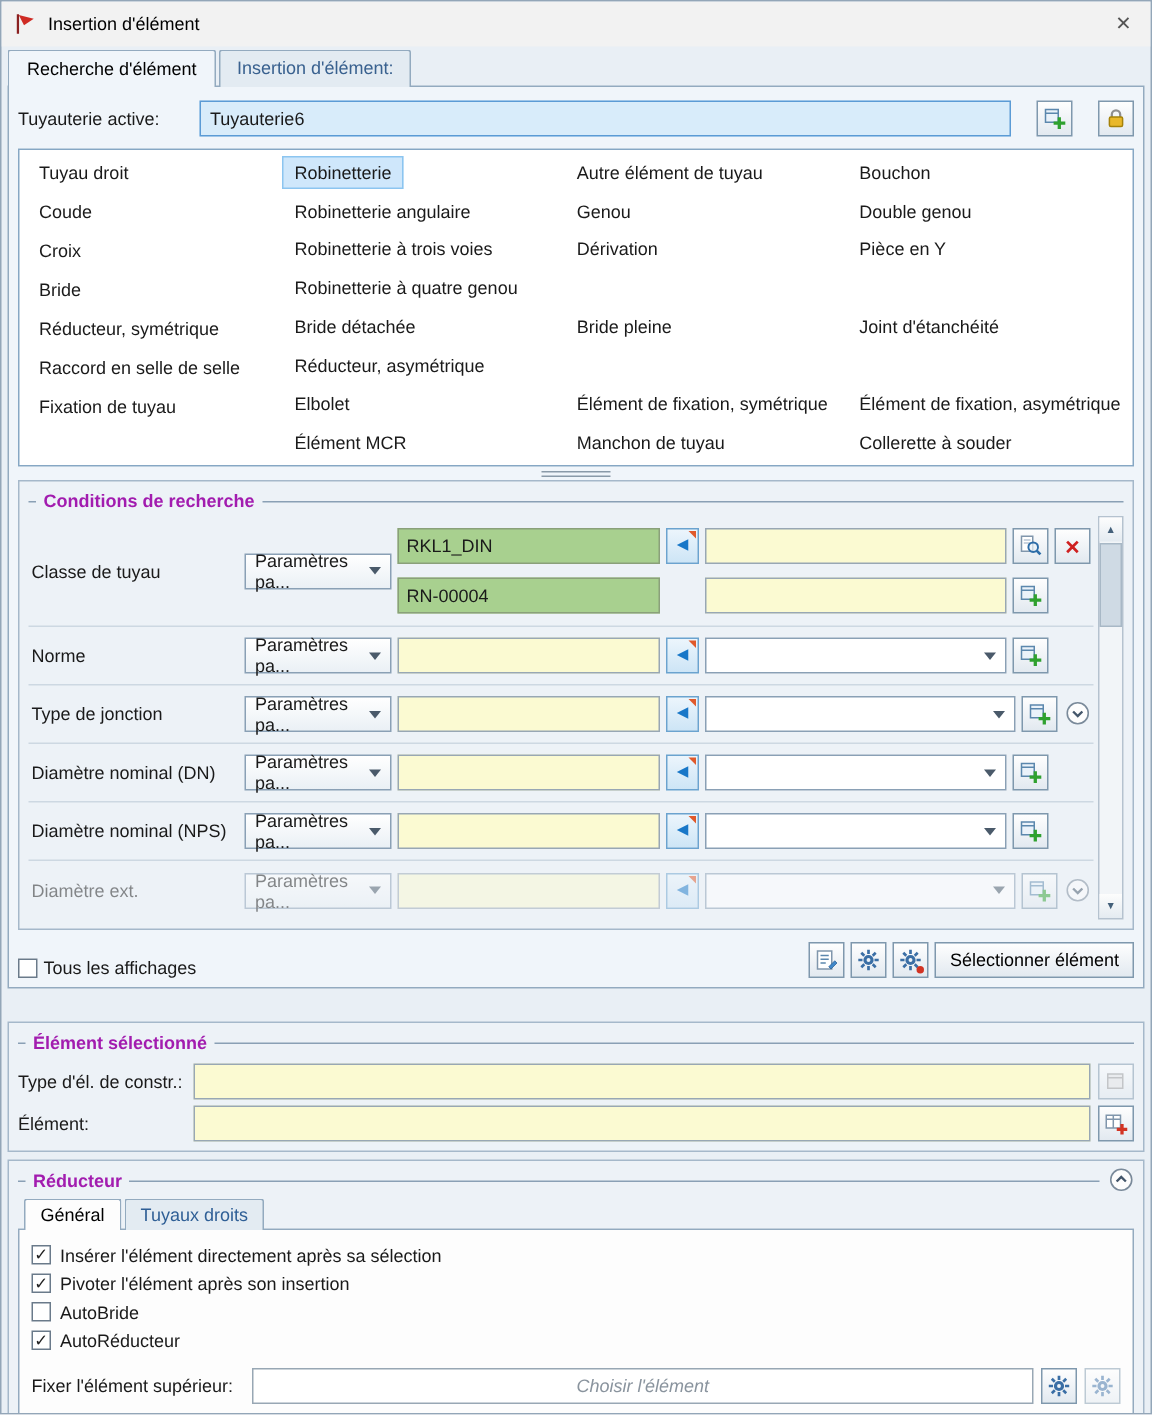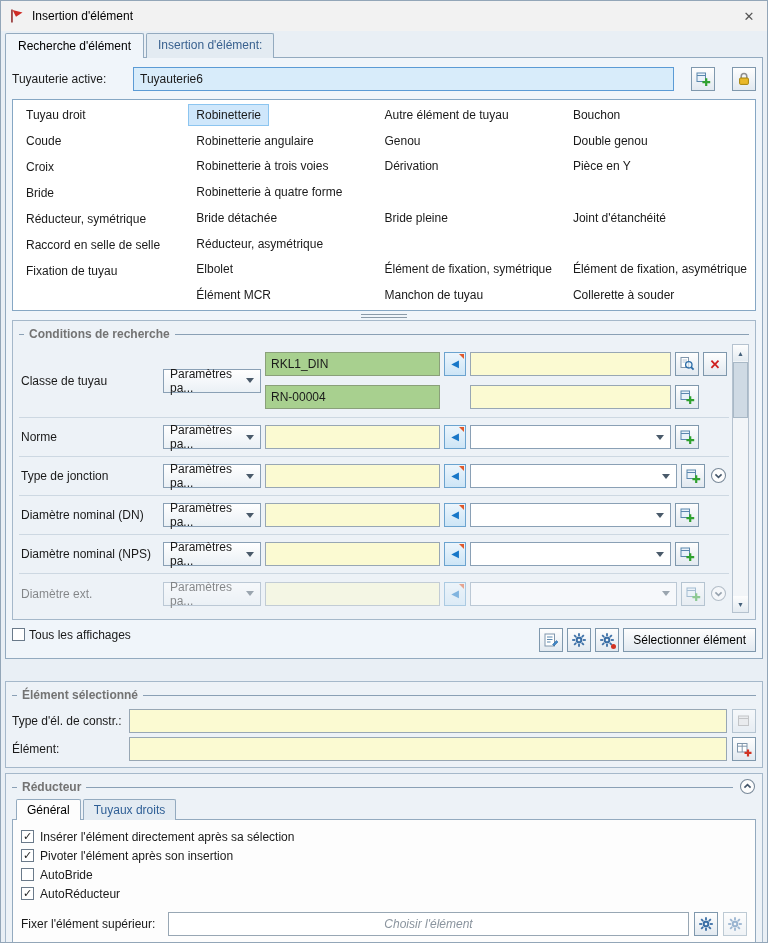--- a/index.html
+++ b/index.html
@@ -56,21 +56,21 @@
   .item { height:26px; display:flex; align-items:center; padding-left:5px; white-space:nowrap; }
   .item > span { padding:3px 7px; border:1px solid transparent; }
   .item > span.selected { background:#cfe7fb; border-color:#8cc5f0; }
   
   .grip { height:9px; display:flex; flex-direction:column; align-items:center; justify-content:center; gap:2px; cursor:ns-resize; }
   .grip span { width:46px; height:1px; background:#8a9aa8; }
   
   .group { border:1px solid #a5b8ca; background:#edf2f7; padding:3px 6px 6px 6px; margin:0 4px; }
   .legend { display:flex; align-items:center; gap:5px; height:20px; }
   .legend-dash { width:5px; border-top:1px solid #8aa0b5; }
-  .legend-text { font-weight:bold; color:#737373; }
+  .legend-text { font-weight:bold; color:#a21caf; }
   .legend-line { flex:1; border-top:1px solid #8aa0b5; }
   .circle-btn { width:18px; height:18px; border:none; background:transparent; padding:0; cursor:pointer; flex:0 0 auto; }
   .circle-btn svg { width:17px; height:17px; }
   
   .cond-body { display:flex; gap:3px; }
   .cond-rows { flex:1; }
   .cond-row { display:flex; align-items:center; gap:4px; height:39px; padding:0 2px; border-bottom:1px solid #cdd8e2; }
   .cond-row.double { height:74px; }
   .cond-row.disabled { opacity:.5; }
   .cond-label { width:138px; flex:0 0 auto; }
@@ -80,21 +80,21 @@
   .dstack { flex:1; display:flex; flex-direction:column; gap:9px; }
   .dsub { display:flex; align-items:center; gap:4px; }
   .x-glyph { color:#cf2020; font-weight:bold; font-size:13px; }
   
   .scrollbar { width:17px; flex:0 0 auto; display:flex; flex-direction:column; background:#f2f5f8; border:1px solid #b5c2cf; }
   .scroll-btn { height:16px; display:flex; align-items:center; justify-content:center; font-size:7px; color:#44607a;
                 background:linear-gradient(#fdfdfd,#e4ebf1); cursor:pointer; }
   .scroll-track { flex:1; position:relative; }
   .scroll-thumb { position:absolute; top:1px; left:0; right:0; height:56px; background:#cfdae4; border:1px solid #a8b8c6; cursor:grab; }
   
-  .list-actions { display:flex; align-items:flex-start; gap:4px; margin-top:8px; }
+  .list-actions { display:flex; align-items:flex-end; gap:4px; margin-top:8px; }
   .list-actions .lbl { margin-right:auto; }
   .push-btn { height:24px; padding:0 9px; border:1px solid #7f98ad; background:linear-gradient(#fefefe,#e2e9f0); font-size:12px; cursor:pointer;
               font-family:"Liberation Sans","DejaVu Sans",sans-serif; }
   
   .selgroup { margin-top:22px; }
   .sel-row { display:flex; align-items:center; gap:5px; margin-top:4px; }
   .sel-label { width:112px; flex:0 0 auto; }
   .sel-field { flex:1; }
   
   .paramsgroup { margin-top:5px; }
@@ -247,21 +247,21 @@
         <div class="item">
             <span class="selected">Robinetterie</span>
           </div>
         <div class="item">
             <span>Robinetterie angulaire</span>
           </div>
         <div class="item">
             <span>Robinetterie à trois voies</span>
           </div>
         <div class="item">
-            <span>Robinetterie à quatre forme</span>
+            <span>Robinetterie à quatre genou</span>
           </div>
         <div class="item">
             <span>Bride détachée</span>
           </div>
         <div class="item">
             <span>Réducteur, asymétrique</span>
           </div>
         <div class="item">
             <span>Elbolet</span>
           </div>

